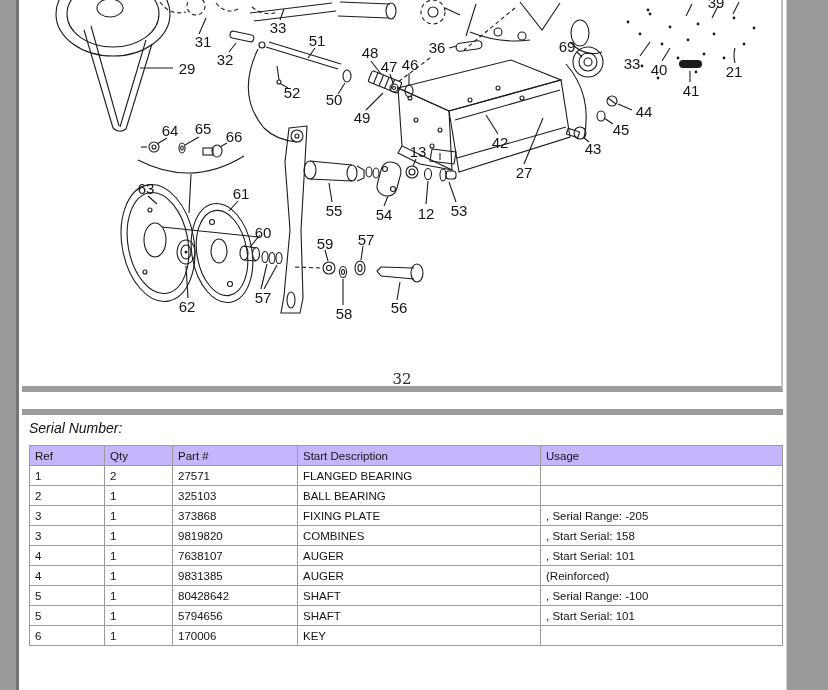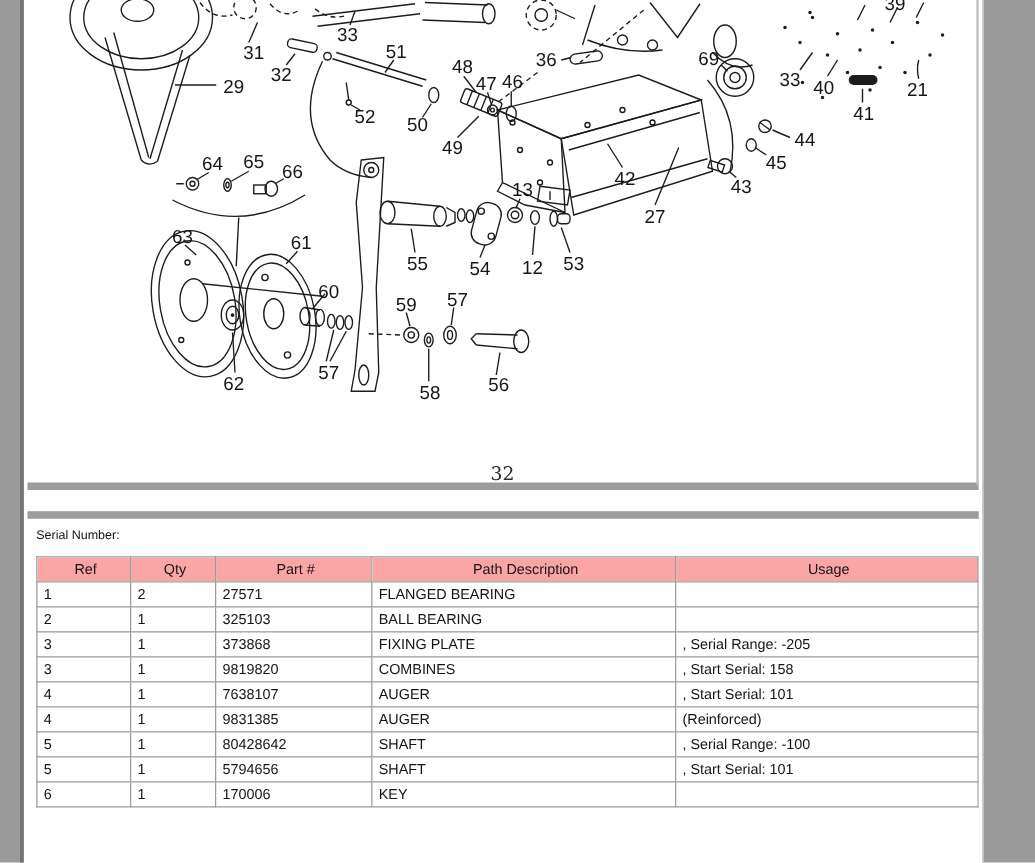--- a/index.html
+++ b/index.html
@@ -20,34 +20,34 @@
   .diagram-panel svg { display:block; width:759px; height:386px; }
 
   .callout { font-family:"Liberation Sans", sans-serif; font-size:15px; fill:#161616; text-anchor:middle; }
   .pageno  { font-family:"DejaVu Serif", serif; font-size:15px; fill:#2a2a2a; text-anchor:middle; }
 
   .info-panel {
     position:absolute; left:22px; top:409px; width:761px; height:281px;
     background:#fff; border-top:6px solid #9c9c9c; overflow:hidden;
   }
   .info-inner { padding:7px 0 0 7px; }
-  .txt { font-size:10px; line-height:13px; color:#141414; }
+  .txt { font-size:14px; line-height:13px; color:#141414;font-style:italic; }
   .serial { margin:0 0 10px 0; }
   .path   { margin:0 0 6px 0; line-height:21px; width:742px; }
 
   table.parts {
     border-collapse:collapse; width:753px; table-layout:fixed;
     border:1px solid #6e6e6e;
   }
   table.parts th, table.parts td {
     border:1px solid #9b9b9b; height:20px; padding:0 2px 0 5px;
     font-size:11.5px; font-weight:normal; text-align:left;
     white-space:nowrap; overflow:hidden; color:#141414;
   }
-  table.parts thead th { background:#fca5a5;text-align:center; }
+  table.parts thead th { background:#c4b5fd; }
 
   
   .s  { stroke:#1c1c1c; stroke-width:1.1; fill:none; }
   .sd { stroke:#1c1c1c; stroke-width:1.1; fill:none; stroke-dasharray:4 3; }
   .fill { fill:#1c1c1c; stroke:none; }
 </style>
 </head>
 <body>
 
 <div class="rail rail-left"></div>
@@ -354,21 +354,21 @@
           <col style="width:68px">
           <col style="width:125px">
         <col style="width:243px">
           <col style="width:242px">
       </colgroup>
       <thead>
         <tr>
           <th>Ref</th>
           <th>Qty</th>
           <th>Part #</th>
-          <th>Path Description</th>
+          <th>Start Description</th>
           <th>Usage</th>
         </tr>
       </thead>
       <tbody id="parts-tbody">
           <tr>
             <td>1</td>
             <td>2</td>
             <td>27571</td>
             <td>FLANGED BEARING</td>
             <td></td>

